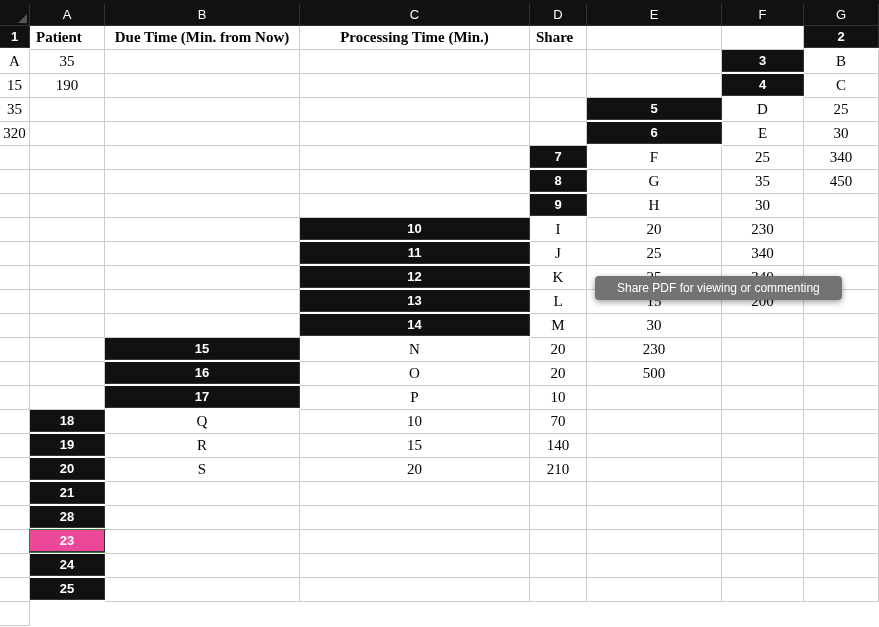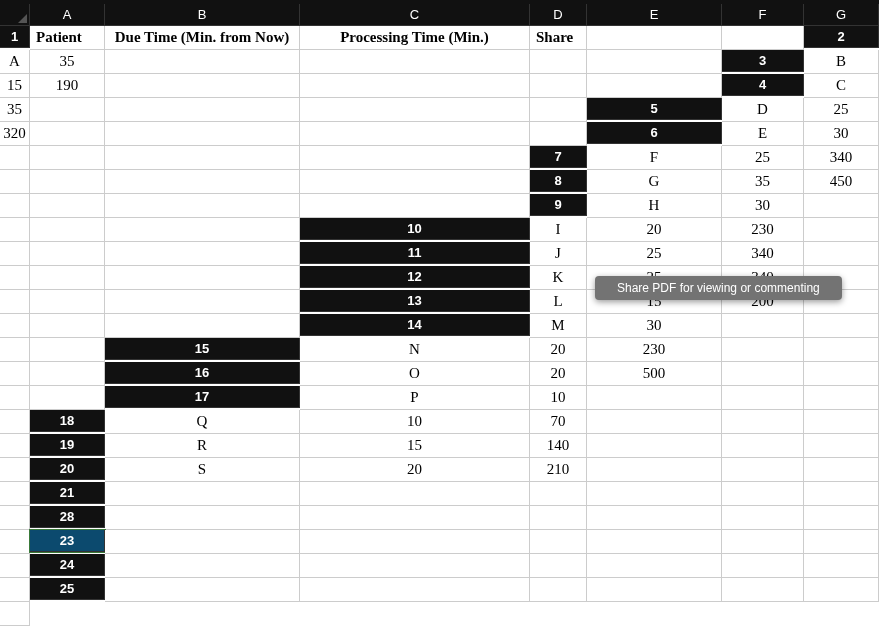--- a/index.html
+++ b/index.html
@@ -44,21 +44,21 @@
     bottom: 2px;
     width: 0;
     height: 0;
     border-left: 9px solid transparent;
     border-bottom: 9px solid #555;
   }
   .rowhdr {
     font-weight: 600;
   }
   .rowhdr.active {
-    background: #0c4a6e;
+    background: #ec4899;
     outline: 1px solid #3a7a3a;
   }
   .cell {
     border-right: 1px solid #ccc;
     border-bottom: 1px solid #ccc;
     height: 24px;
     display: flex;
     align-items: center;
     padding: 0 6px;
     background: #fff;

